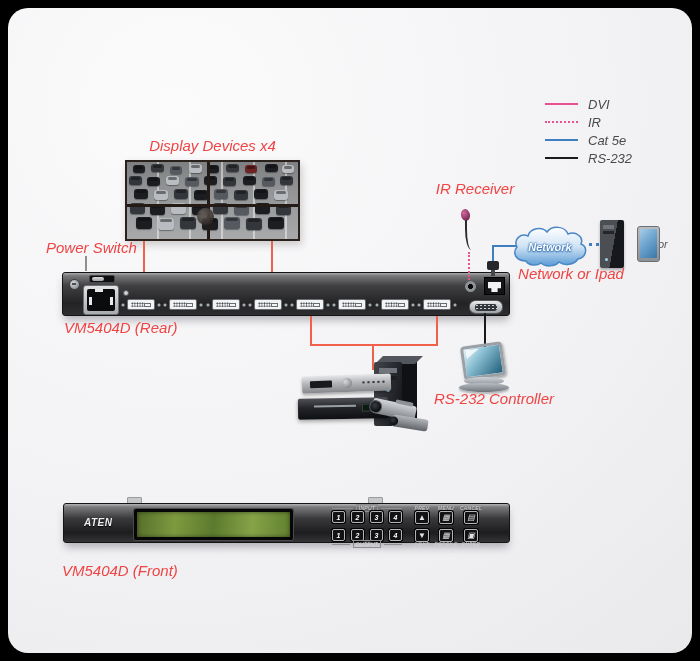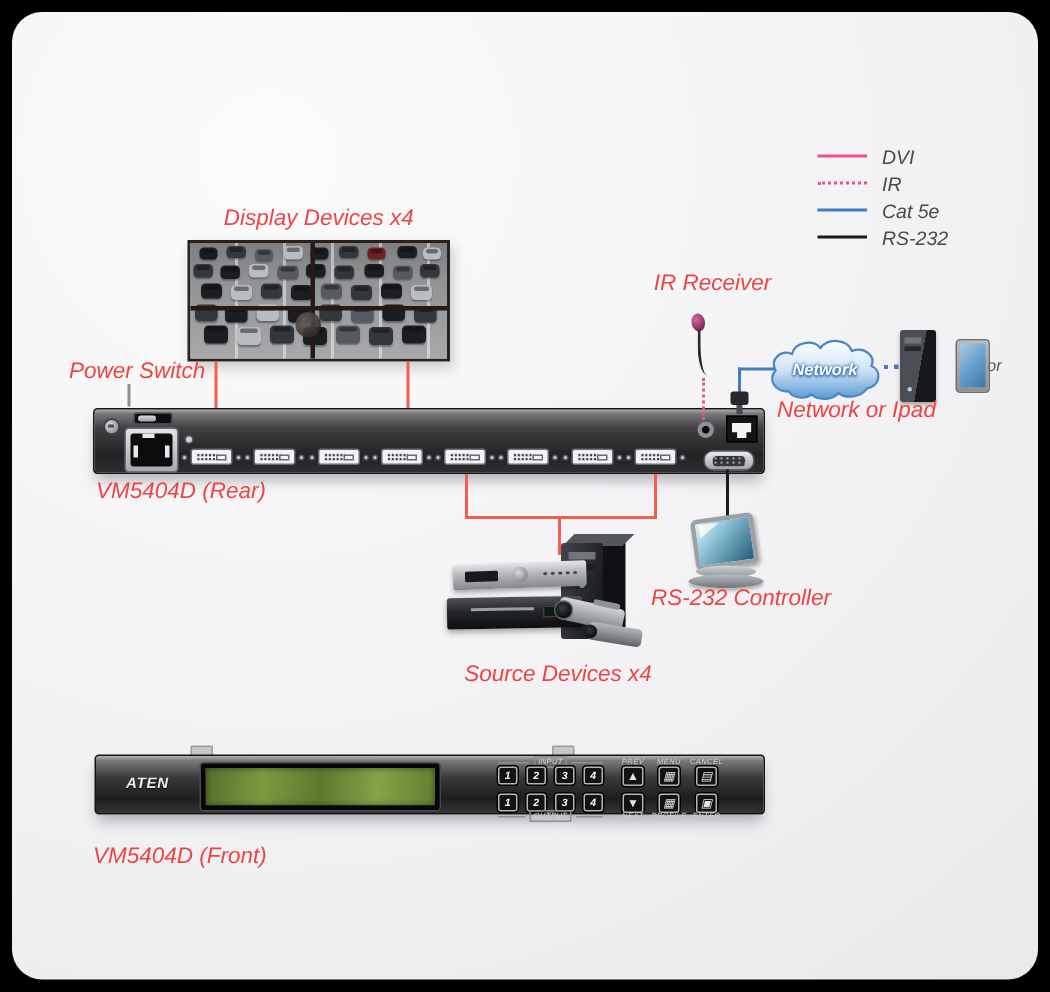--- a/index.html
+++ b/index.html
@@ -419,21 +419,20 @@
     <div class="tray"></div>
     <div class="disp"></div>
   </div>
   <div id="cam1">
     <div class="lens"></div>
     <div class="hood"></div>
   </div>
   <div id="cam2">
     <div class="lens"></div>
   </div>
-  <div class="cap" id="cap-sources">Source Devices x4</div>
 
   <div class="tab" id="tab1"></div>
   <div class="tab" id="tab2"></div>
   <div id="front-panel">
     <div id="aten">ATEN</div>
     <div id="lcd"></div>
     <div class="sec" id="sec-in">
         <span class="sec-box">INPUT</span>
       </div>
     <div class="btnrow" id="row-in">

